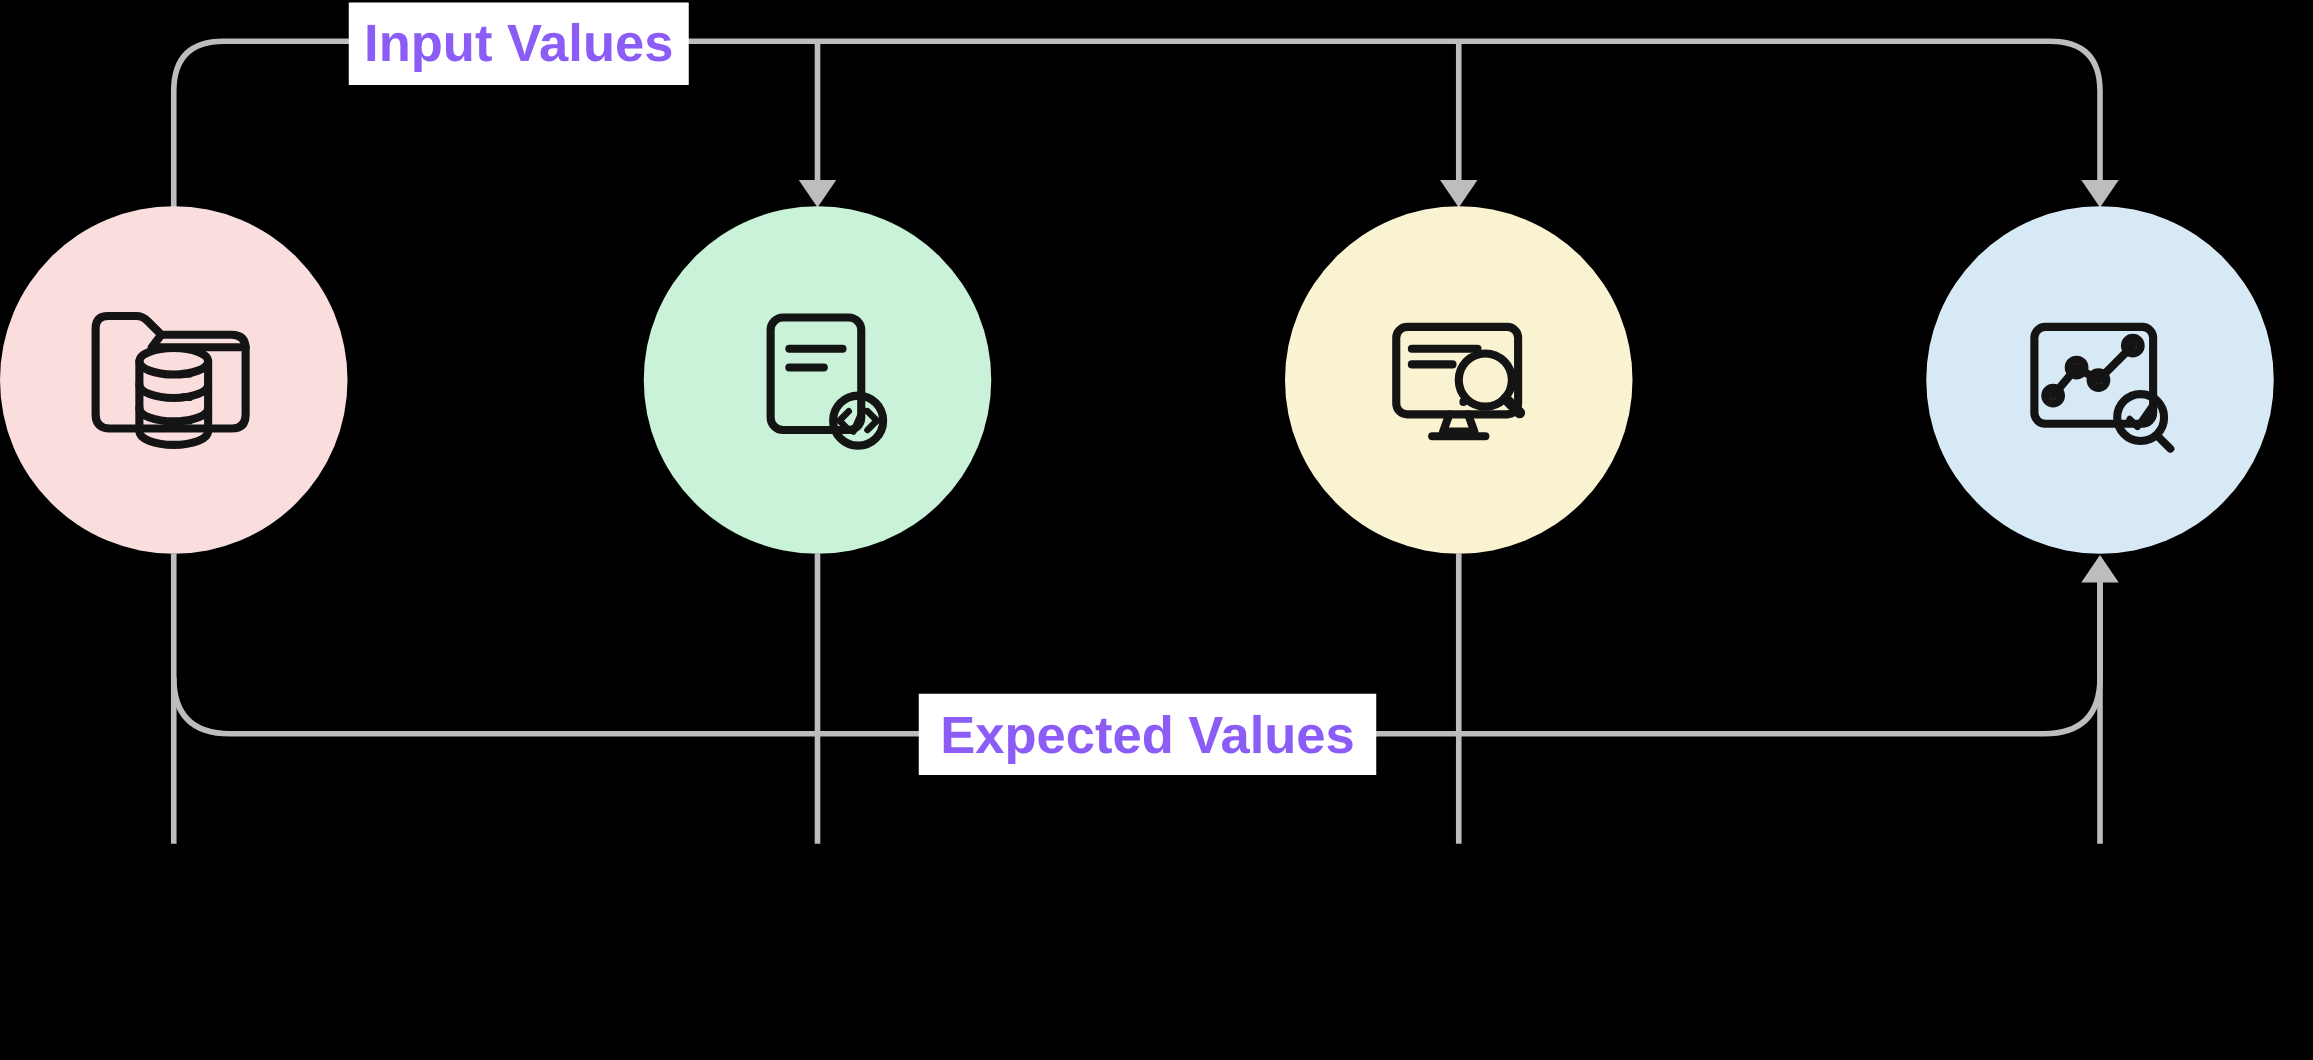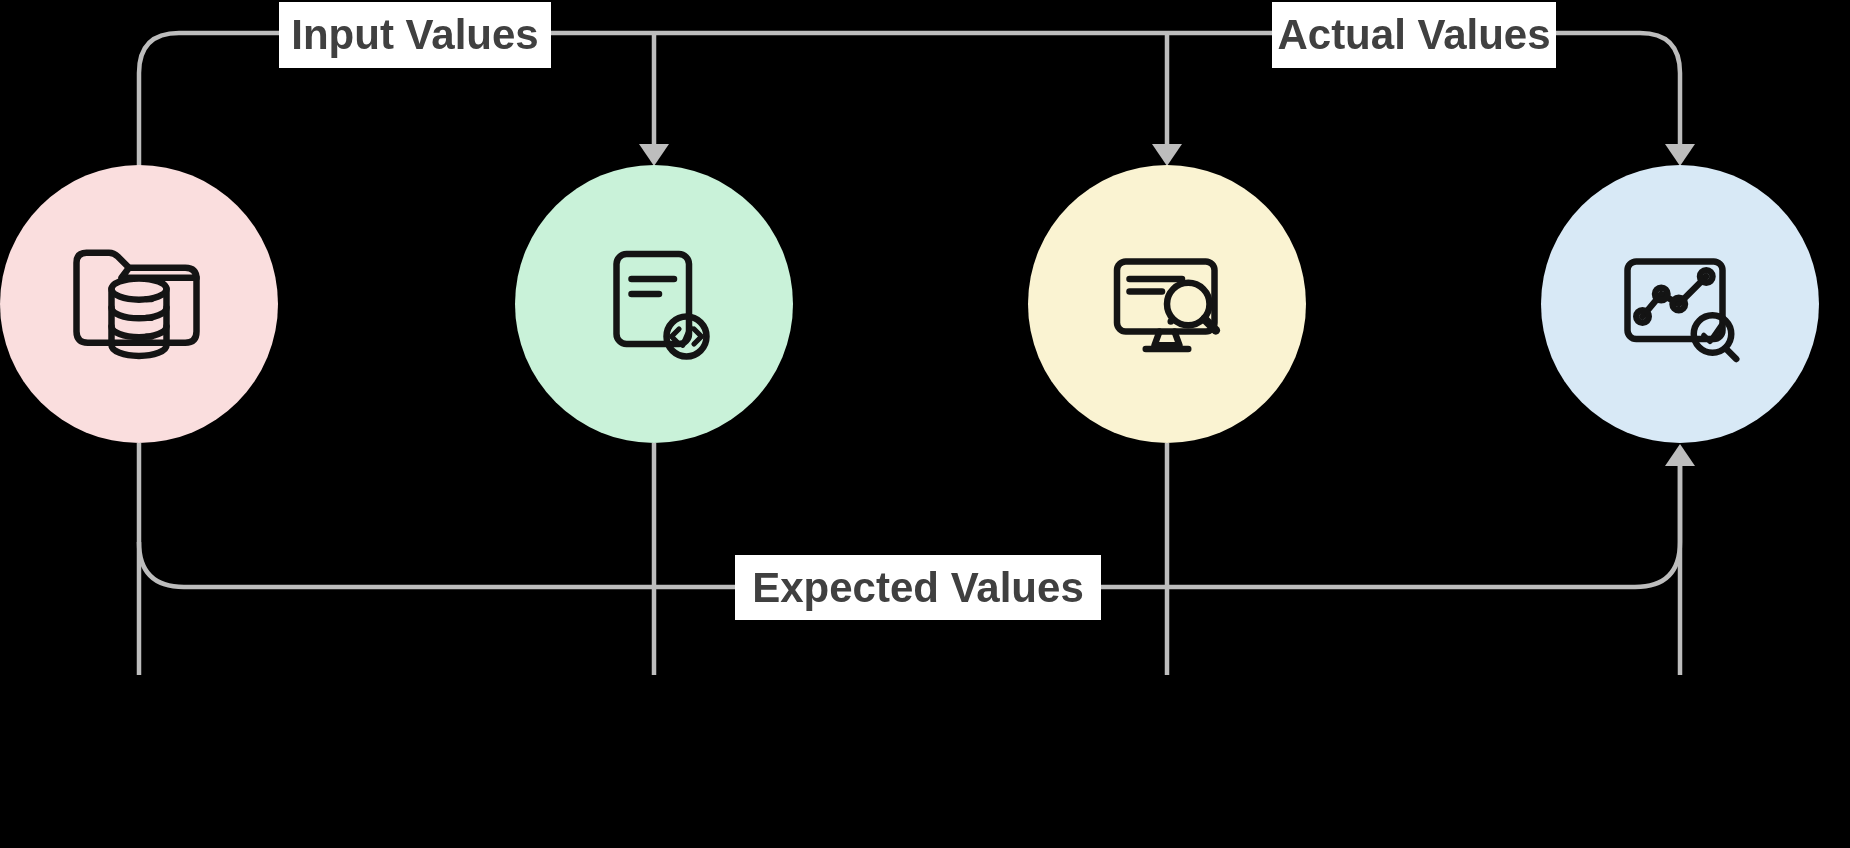--- a/index.html
+++ b/index.html
@@ -6,21 +6,21 @@
   body{width:1850px;height:848px;position:relative;overflow:hidden;
        font-family:"Liberation Sans",sans-serif;}
   #stage{position:absolute;left:0;top:0;width:1850px;height:848px;}
   svg{display:block;}
   .conn{stroke:#BDBDBD;stroke-width:4.5;fill:none;}
   .arrow{fill:#BDBDBD;stroke:none;}
   .ic{stroke:#141414;stroke-width:5.2;fill:none;stroke-linecap:round;stroke-linejoin:round;}
   .ic-thin{stroke:#141414;stroke-width:4.2;fill:none;stroke-linecap:round;stroke-linejoin:round;}
   .ic-thick{stroke:#141414;stroke-width:7;fill:none;stroke-linecap:round;stroke-linejoin:round;}
   .dash{stroke:#141414;stroke-width:5;stroke-linecap:round;}
-  .lbl{position:absolute;background:#FFFFFF;color:#404040;
+  .lbl{position:absolute;background:#FFFFFF;color:#8b5cf6;
        display:flex;align-items:center;justify-content:center;
        font-size:42px;font-weight:600;letter-spacing:0;white-space:nowrap;}
   .lbl-input{left:279px;top:2px;width:272px;height:66px;}
   .lbl-actual{left:1272px;top:2px;width:284px;height:66px;}
   .lbl-expected{left:735px;top:555px;width:366px;height:65px;}
 </style>
 </head>
 <body>
 
 <div id="stage">
@@ -98,15 +98,14 @@
       <circle class="ic" cx="59" cy="60" r="5" fill="#D8E9F6"></circle>
       <circle class="ic" cx="81" cy="38" r="5" fill="#D8E9F6"></circle>
       <circle class="ic" cx="86" cy="84" r="15" fill="#D8E9F6"></circle>
       <path class="ic-thin" d="M79 85 L84 90 L93 77"></path>
       <path class="ic" d="M97 96 L105 104"></path>
     </svg>
   </g>
 </svg>
 
 <div class="lbl lbl-input">Input Values</div>
-<div class="lbl lbl-actual">Actual Values</div>
 <div class="lbl lbl-expected">Expected Values</div>
 </div>
 
 </body></html>

